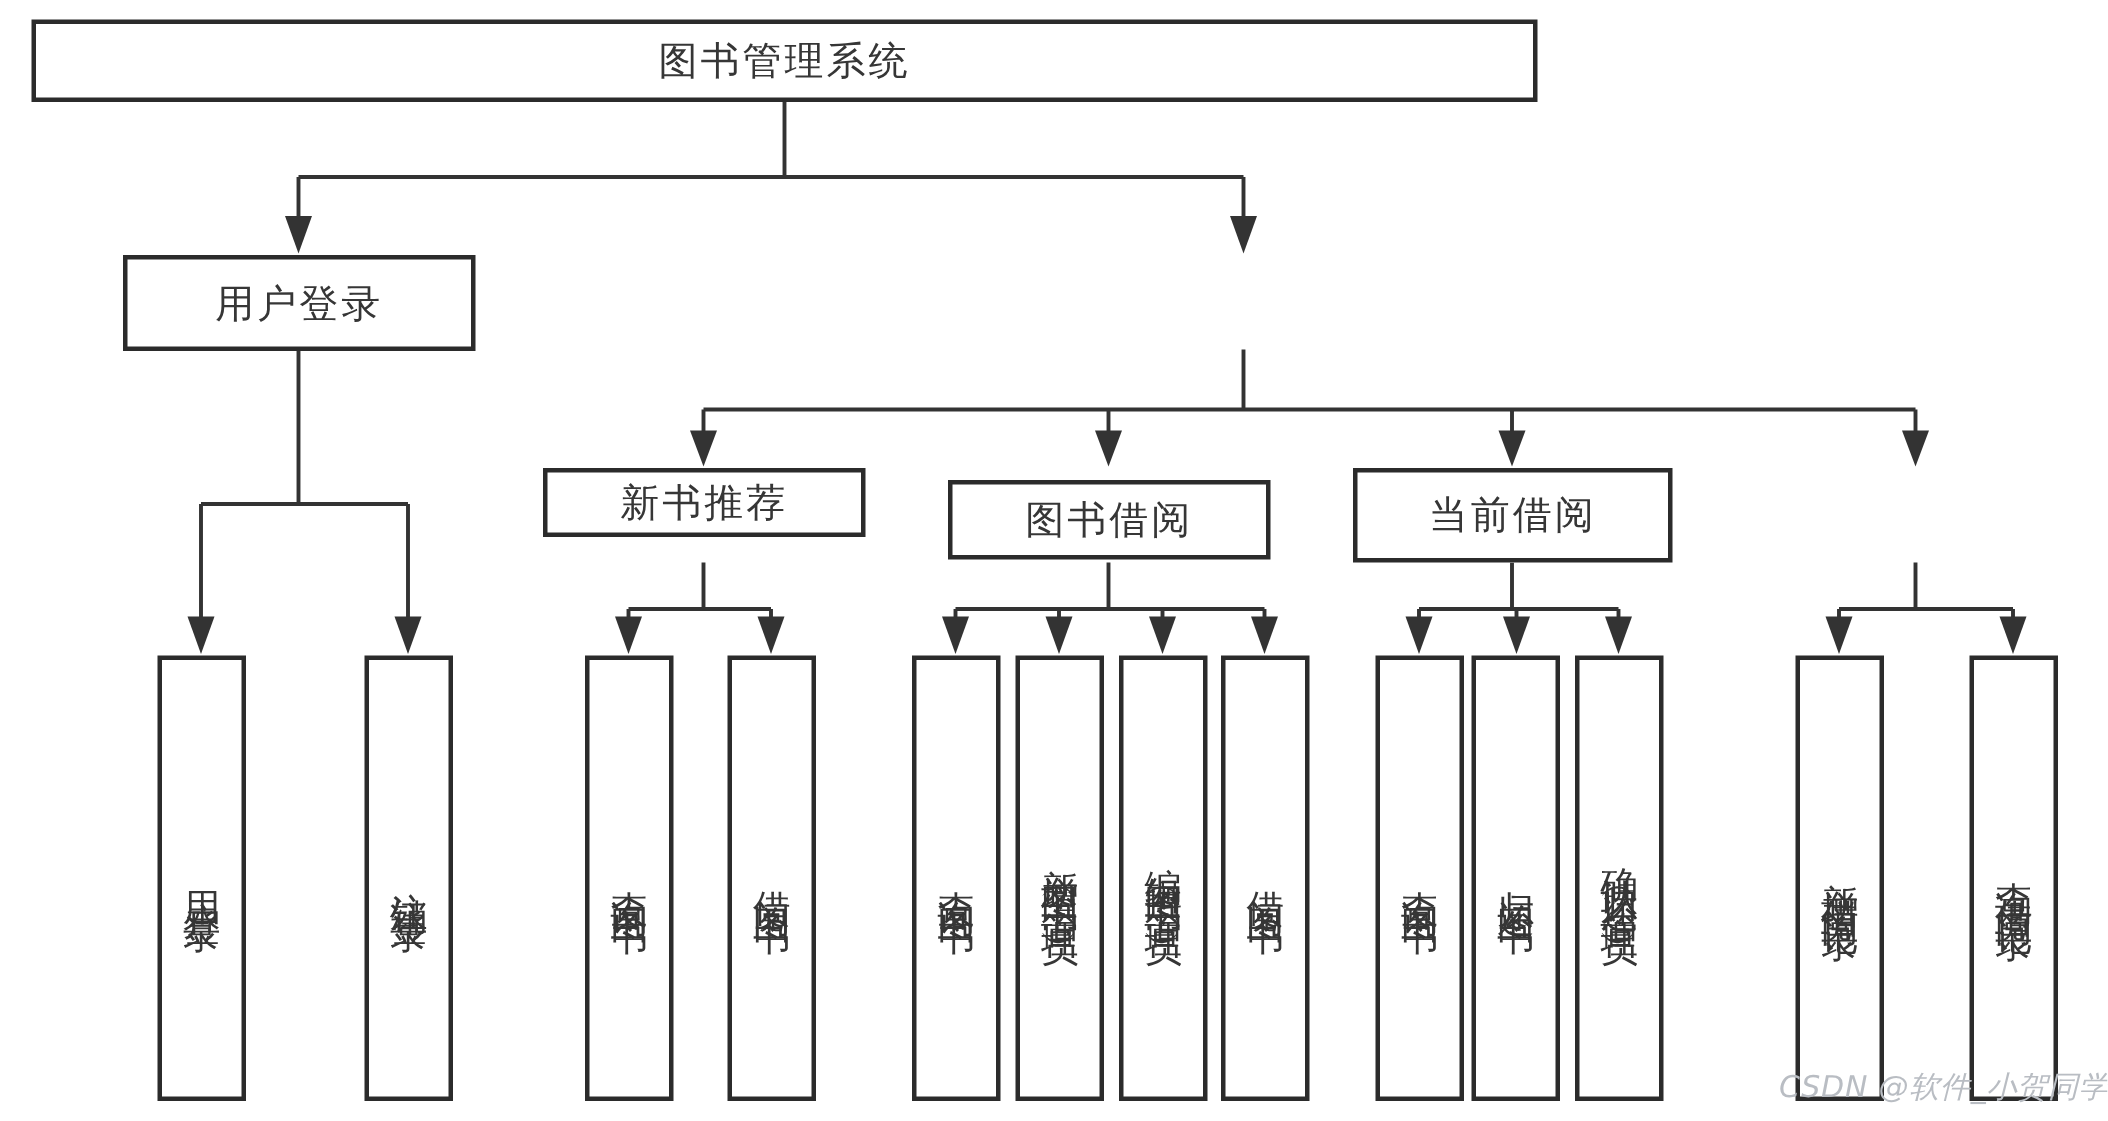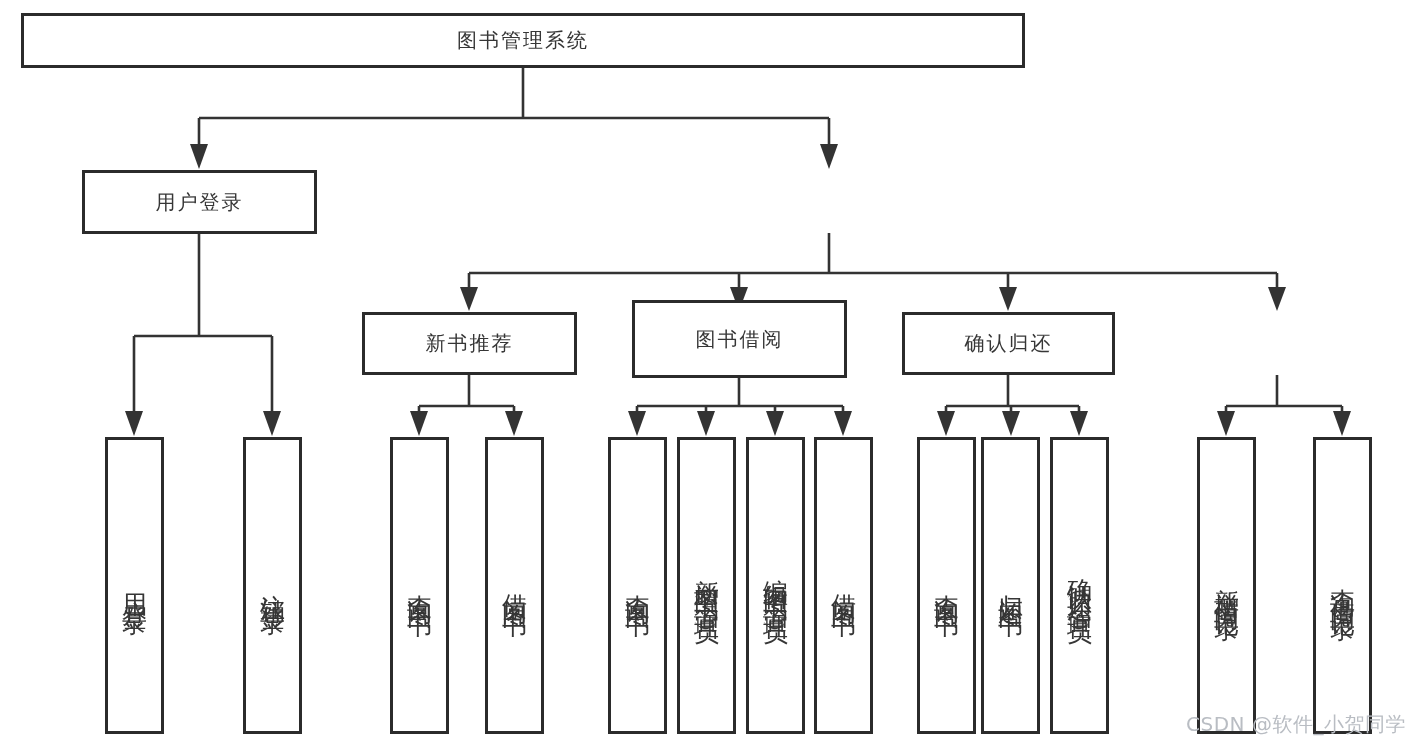--- a/index.html
+++ b/index.html
@@ -17,21 +17,21 @@
     width: 1405px; height: 747px;
   }
   .hbox {
     position: absolute;
     box-sizing: border-box;
     border: 3px solid #2b2b2b;
     background: #ffffff;
     display: flex;
     align-items: center;
     justify-content: center;
-    font-size: 20px;
+    font-size: 26px;
     letter-spacing: 2px;
     color: #363636;
   }
   .vbox {
     position: absolute;
     box-sizing: border-box;
     border: 3px solid #2b2b2b;
     background: #ffffff;
     width: 59px;
     height: 297px;
@@ -51,20 +51,21 @@
   }
   .watermark {
     position: absolute;
     left: 1186px;
     top: 711px;
     font-size: 20px;
     letter-spacing: 0.5px;
     color: #b9bdc3;
     white-space: nowrap;
     z-index: 5;
+    font-style: italic;
   }
 </style>
 </head>
 <body>
 
 <div class="canvas">
 
   <svg class="wires" width="1405" height="747" viewBox="0 0 1405 747" xmlns="http://www.w3.org/2000/svg">
     <g stroke="#333333" stroke-width="2.6" fill="none">
 
@@ -109,28 +110,28 @@
   </svg>
 
   <div class="hbox" style="left:21px;top:13px;width:1004px;height:55px">
     <span>图书管理系统</span>
   </div>
 
   <div class="hbox" style="left:82px;top:170px;width:235px;height:64px">
     <span>用户登录</span>
   </div>
 
-  <div class="hbox" style="left:362px;top:312px;width:215px;height:63px">
+  <div class="hbox" style="left:362px;top:312px;width:215px;height:46px">
     <span>新书推荐</span>
   </div>
-  <div class="hbox" style="left:632px;top:300px;width:215px;height:78px">
+  <div class="hbox" style="left:632px;top:320px;width:215px;height:53px">
     <span>图书借阅</span>
   </div>
   <div class="hbox" style="left:902px;top:312px;width:213px;height:63px">
-    <span>确认归还</span>
+    <span>当前借阅</span>
   </div>
 
   <div class="vbox" style="left:105px">
     <span>用户登录</span>
   </div>
   <div class="vbox" style="left:243px">
     <span>注销登录</span>
   </div>
 
   <div class="vbox" style="left:390px">

